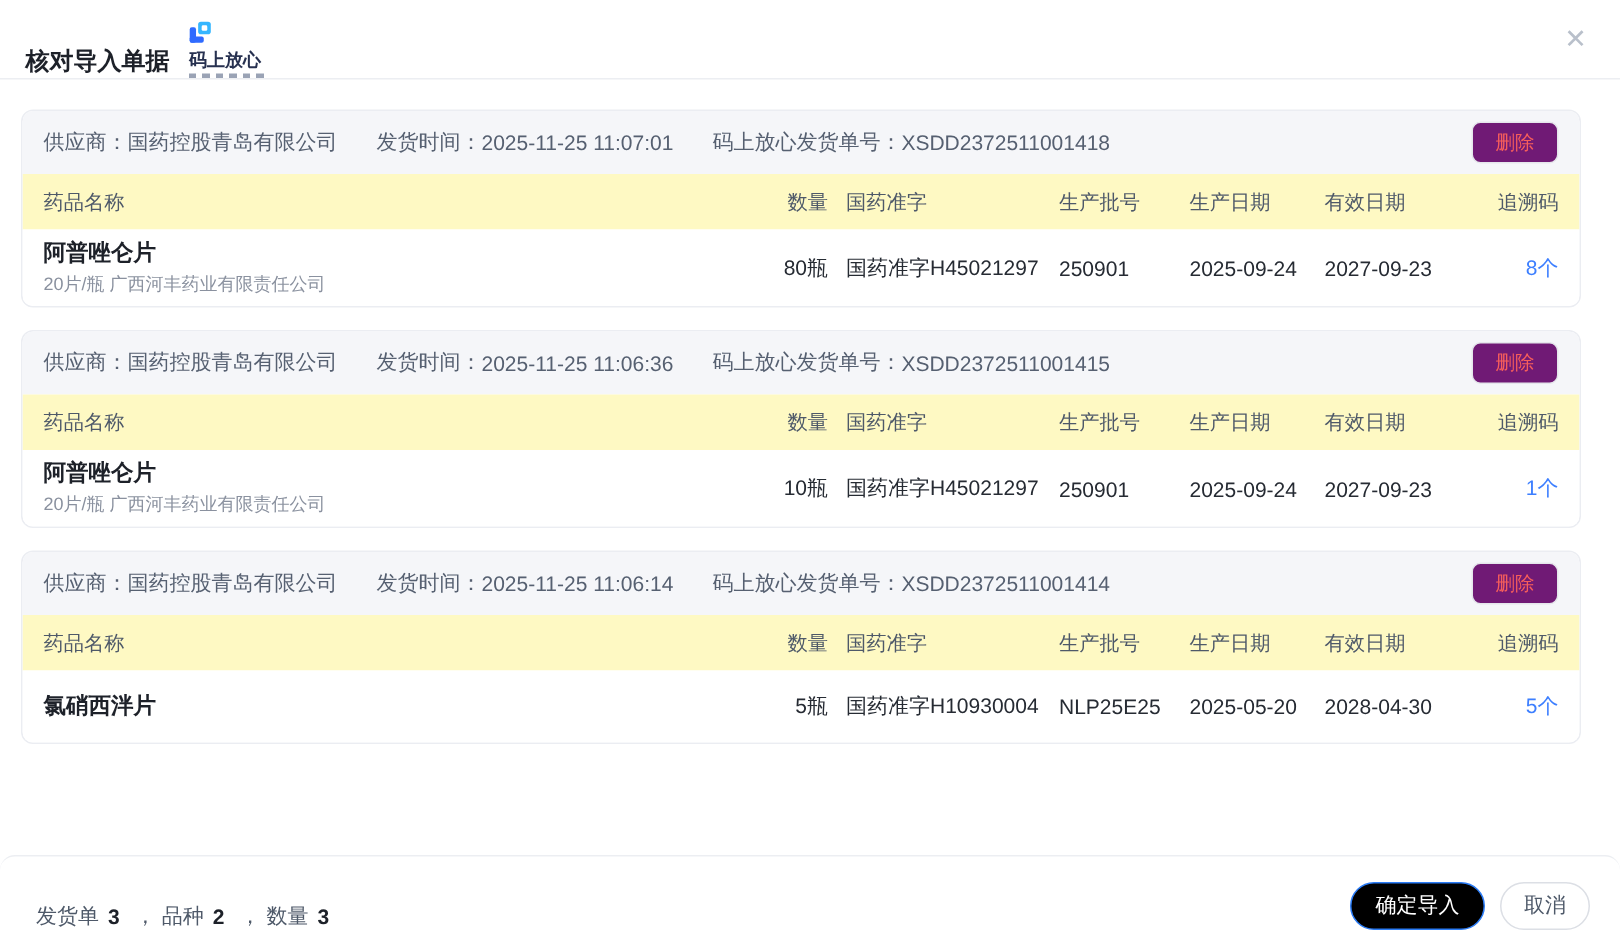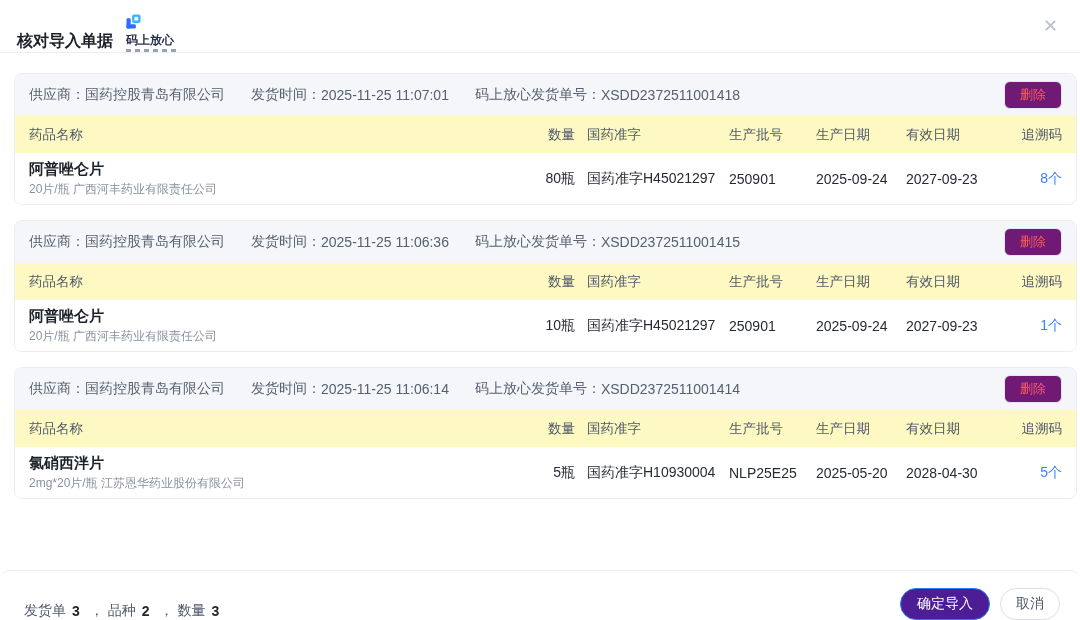--- a/index.html
+++ b/index.html
@@ -13,21 +13,21 @@
   .dlg-title { font-size:16px; font-weight:bold; color:#1d2129; }
   .logo { display:flex; align-items:flex-start; gap:5px; margin-left:13px;flex-direction:column; }
   .logo svg { display:block; margin-top:2px; }
   .logo-text { font-size:12px; font-weight:bold; color:#273150; line-height:13px; display:block; }
   .logo-sub { margin-top:2px; height:3px; width:54px;
     background:repeating-linear-gradient(90deg,#9aa3b5 0 5px,transparent 5px 9px); }
   .close { position:absolute; right:22px; top:14px; font-size:18px; color:#b9c0cb;
     cursor:pointer; line-height:24px; }
 
   
-  .content { flex:1 1 auto; padding:20px 3px 0 14px; overflow:hidden; }
+  .content { flex:1 1 auto; padding:20px 26px 0 14px; overflow:hidden; }
   .card { border:1px solid #ebedf2; border-radius:8px; margin-bottom:15px; overflow:hidden; background:#fff; }
   .card-head { height:42px; background:#f5f6f9; display:flex; align-items:center;
     padding:0 14px; color:#566071; font-size:14px; }
   .field { display:flex; align-items:center; margin-right:26px; white-space:nowrap; }
   .del-btn { margin-left:auto; width:58px; height:28px; background:#701a75; border:1px solid #e5e6eb;
     border-radius:6px; color:#f65e5b; font-size:13px; cursor:pointer;
     font-family:inherit; display:flex; align-items:center; justify-content:center; }
 
   .row { display:grid; grid-template-columns:1fr 44px 130px 75px 78px 90px 54px;
     column-gap:12px; padding:0 14px; align-items:center; }
@@ -40,21 +40,21 @@
 
   
   .dlg-footer { height:50px; flex:0 0 50px; border-top:1px solid #eceef2; display:flex;
     align-items:flex-end; padding:0 20px 0 24px;border-radius:10px; }
   .summary { color:#4e5969; font-size:14px; display:flex; align-items:center; }
   .summary b { color:#1d2129; margin:0 6px; font-weight:bold; }
   .summary .sep { margin:0 4px; }
   .btns { margin-left:auto; display:flex; gap:10px; }
   .btn { height:32px; border-radius:16px; font-size:14px; cursor:pointer;
     font-family:inherit; display:flex; align-items:center; justify-content:center; }
-  .btn-primary { background:#4c1d95; color:#fff; border:1px solid #2b7cf6; padding:0 16px; }
+  .btn-primary { background:#000000; color:#fff; border:1px solid #2b7cf6; padding:0 16px; }
   .btn-default { background:#fff; color:#4e5969; border:1px solid #dcdfe5; padding:0 15px; }
 </style>
 </head>
 <body>
 
 <div class="dialog">
 
   <div class="dlg-header">
     <span class="dlg-title">核对导入单据</span>
     <div class="logo">
@@ -173,21 +173,20 @@
         <span class="col-qty">数量</span>
         <span>国药准字</span>
         <span>生产批号</span>
         <span>生产日期</span>
         <span>有效日期</span>
         <span class="col-trace">追溯码</span>
       </div>
       <div class="row trow">
         <div>
           <div class="drug-name">氯硝西泮片</div>
-          <div class="drug-spec">2mg*20片/瓶 江苏恩华药业股份有限公司</div>
         </div>
         <span class="col-qty">5瓶</span>
         <span>国药准字H10930004</span>
         <span>NLP25E25</span>
         <span>2025-05-20</span>
         <span>2028-04-30</span>
         <a class="col-trace trace-link">5个</a>
       </div>
     </section>
 

